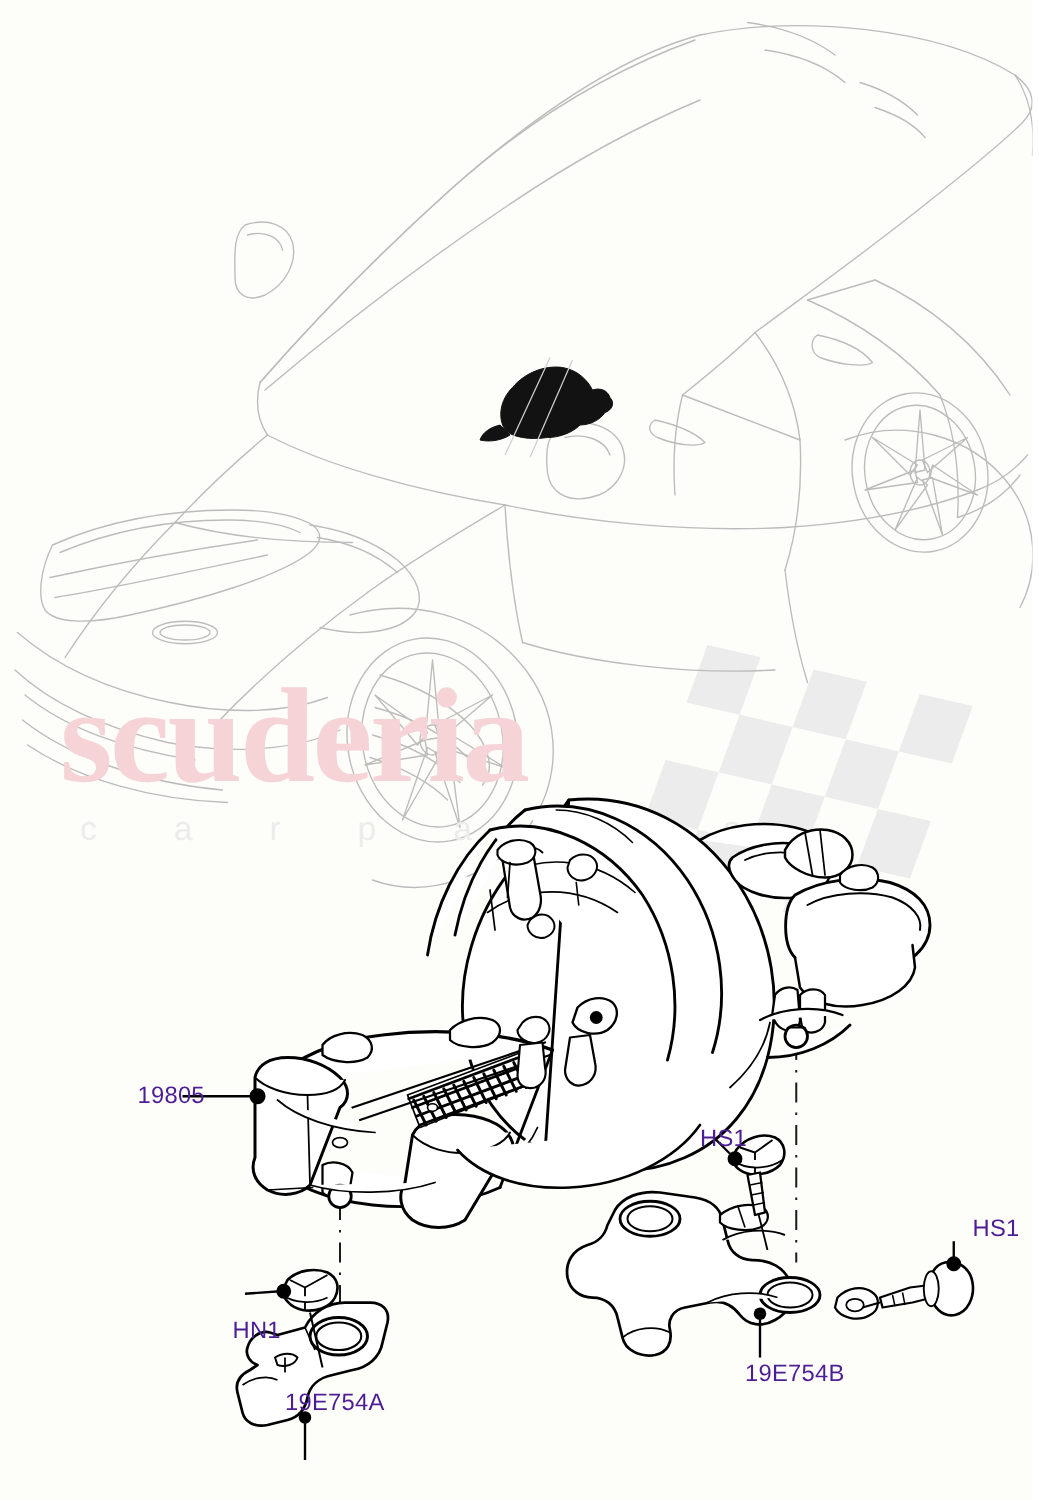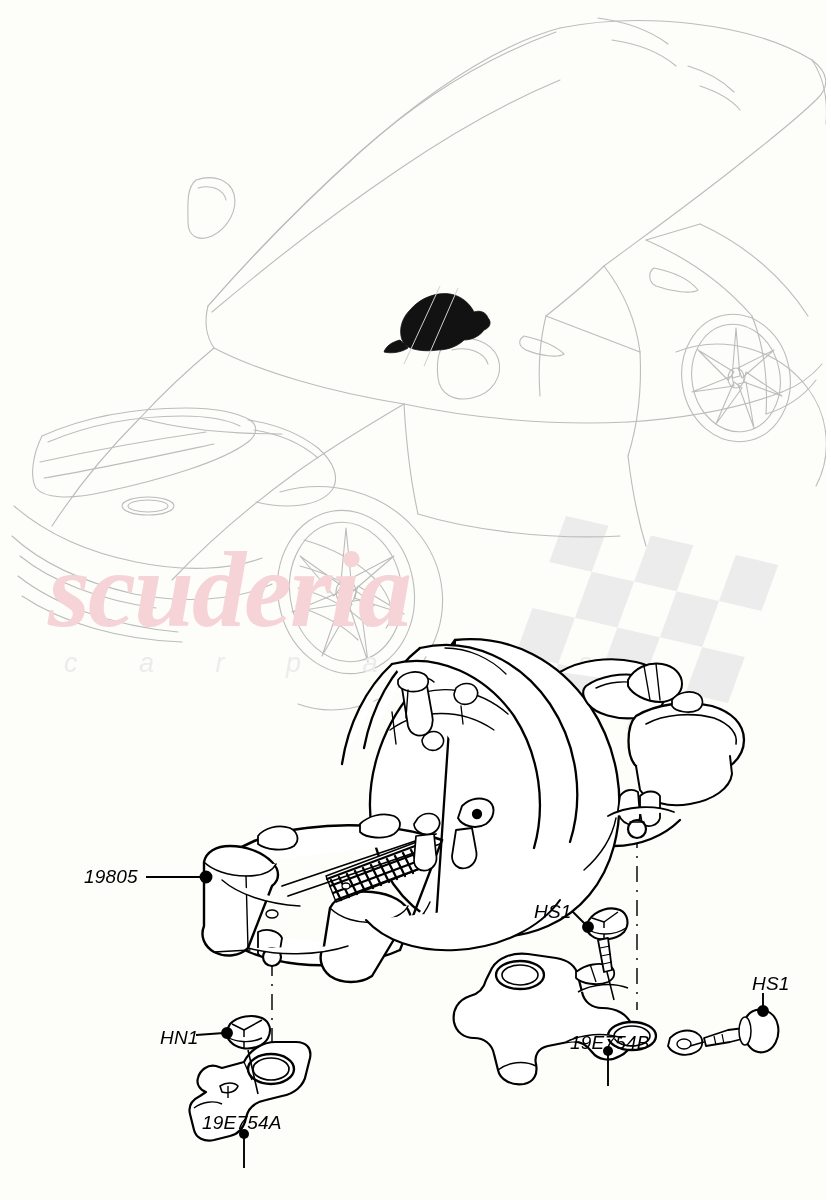--- a/index.html
+++ b/index.html
@@ -10,21 +10,20 @@
   }
   body {
     font-family: "Liberation Sans", sans-serif;
   }
   #page {
     position: relative;
     width: 826px;
     height: 1200px;
     background: #fdfdfa;
     overflow: hidden;
-    font-style: italic;
   }
   #page svg.layer {
     position: absolute;
     left: 0;
     top: 0;
     width: 831px;
     height: 1200px;
   }
   .wm-text {
     position: absolute;
@@ -44,32 +43,33 @@
   #wm-carparts {
     left: 64px;
     top: 648px;
     font-size: 27px;
     letter-spacing: 27px;
     color: #ececec;
     font-family: "Liberation Sans", sans-serif;
   }
   .label {
     position: absolute;
-    color: #000000;
+    color: #4c1d95;
     font-size: 19px;
     font-family: "Liberation Sans", sans-serif;
     white-space: nowrap;
     letter-spacing: 0.2px;
+    margin-left: 26px;
   }
   #lbl-19805      { left: 84px;  top: 866px; }
-  #lbl-hn1        { left: 160px; top: 1027px; }
+  #lbl-hn1        { left: 160px; top: 1054px; }
   #lbl-19e754a    { left: 202px; top: 1112px; }
   #lbl-hs1-a      { left: 534px; top: 901px; }
   #lbl-hs1-b      { left: 752px; top: 973px; }
-  #lbl-19e754b    { left: 570px; top: 1032px; }
+  #lbl-19e754b    { left: 570px; top: 1089px; }
 </style>
 </head>
 <body>
 
 <div id="page">
 
   <svg class="layer" viewBox="0 0 831 1200">
     <g fill="#ececec" transform="translate(566,516) skewX(-20) skewY(12)">
       <rect x="0" y="0" width="46" height="46"></rect>
       <rect x="92" y="0" width="46" height="46"></rect>

